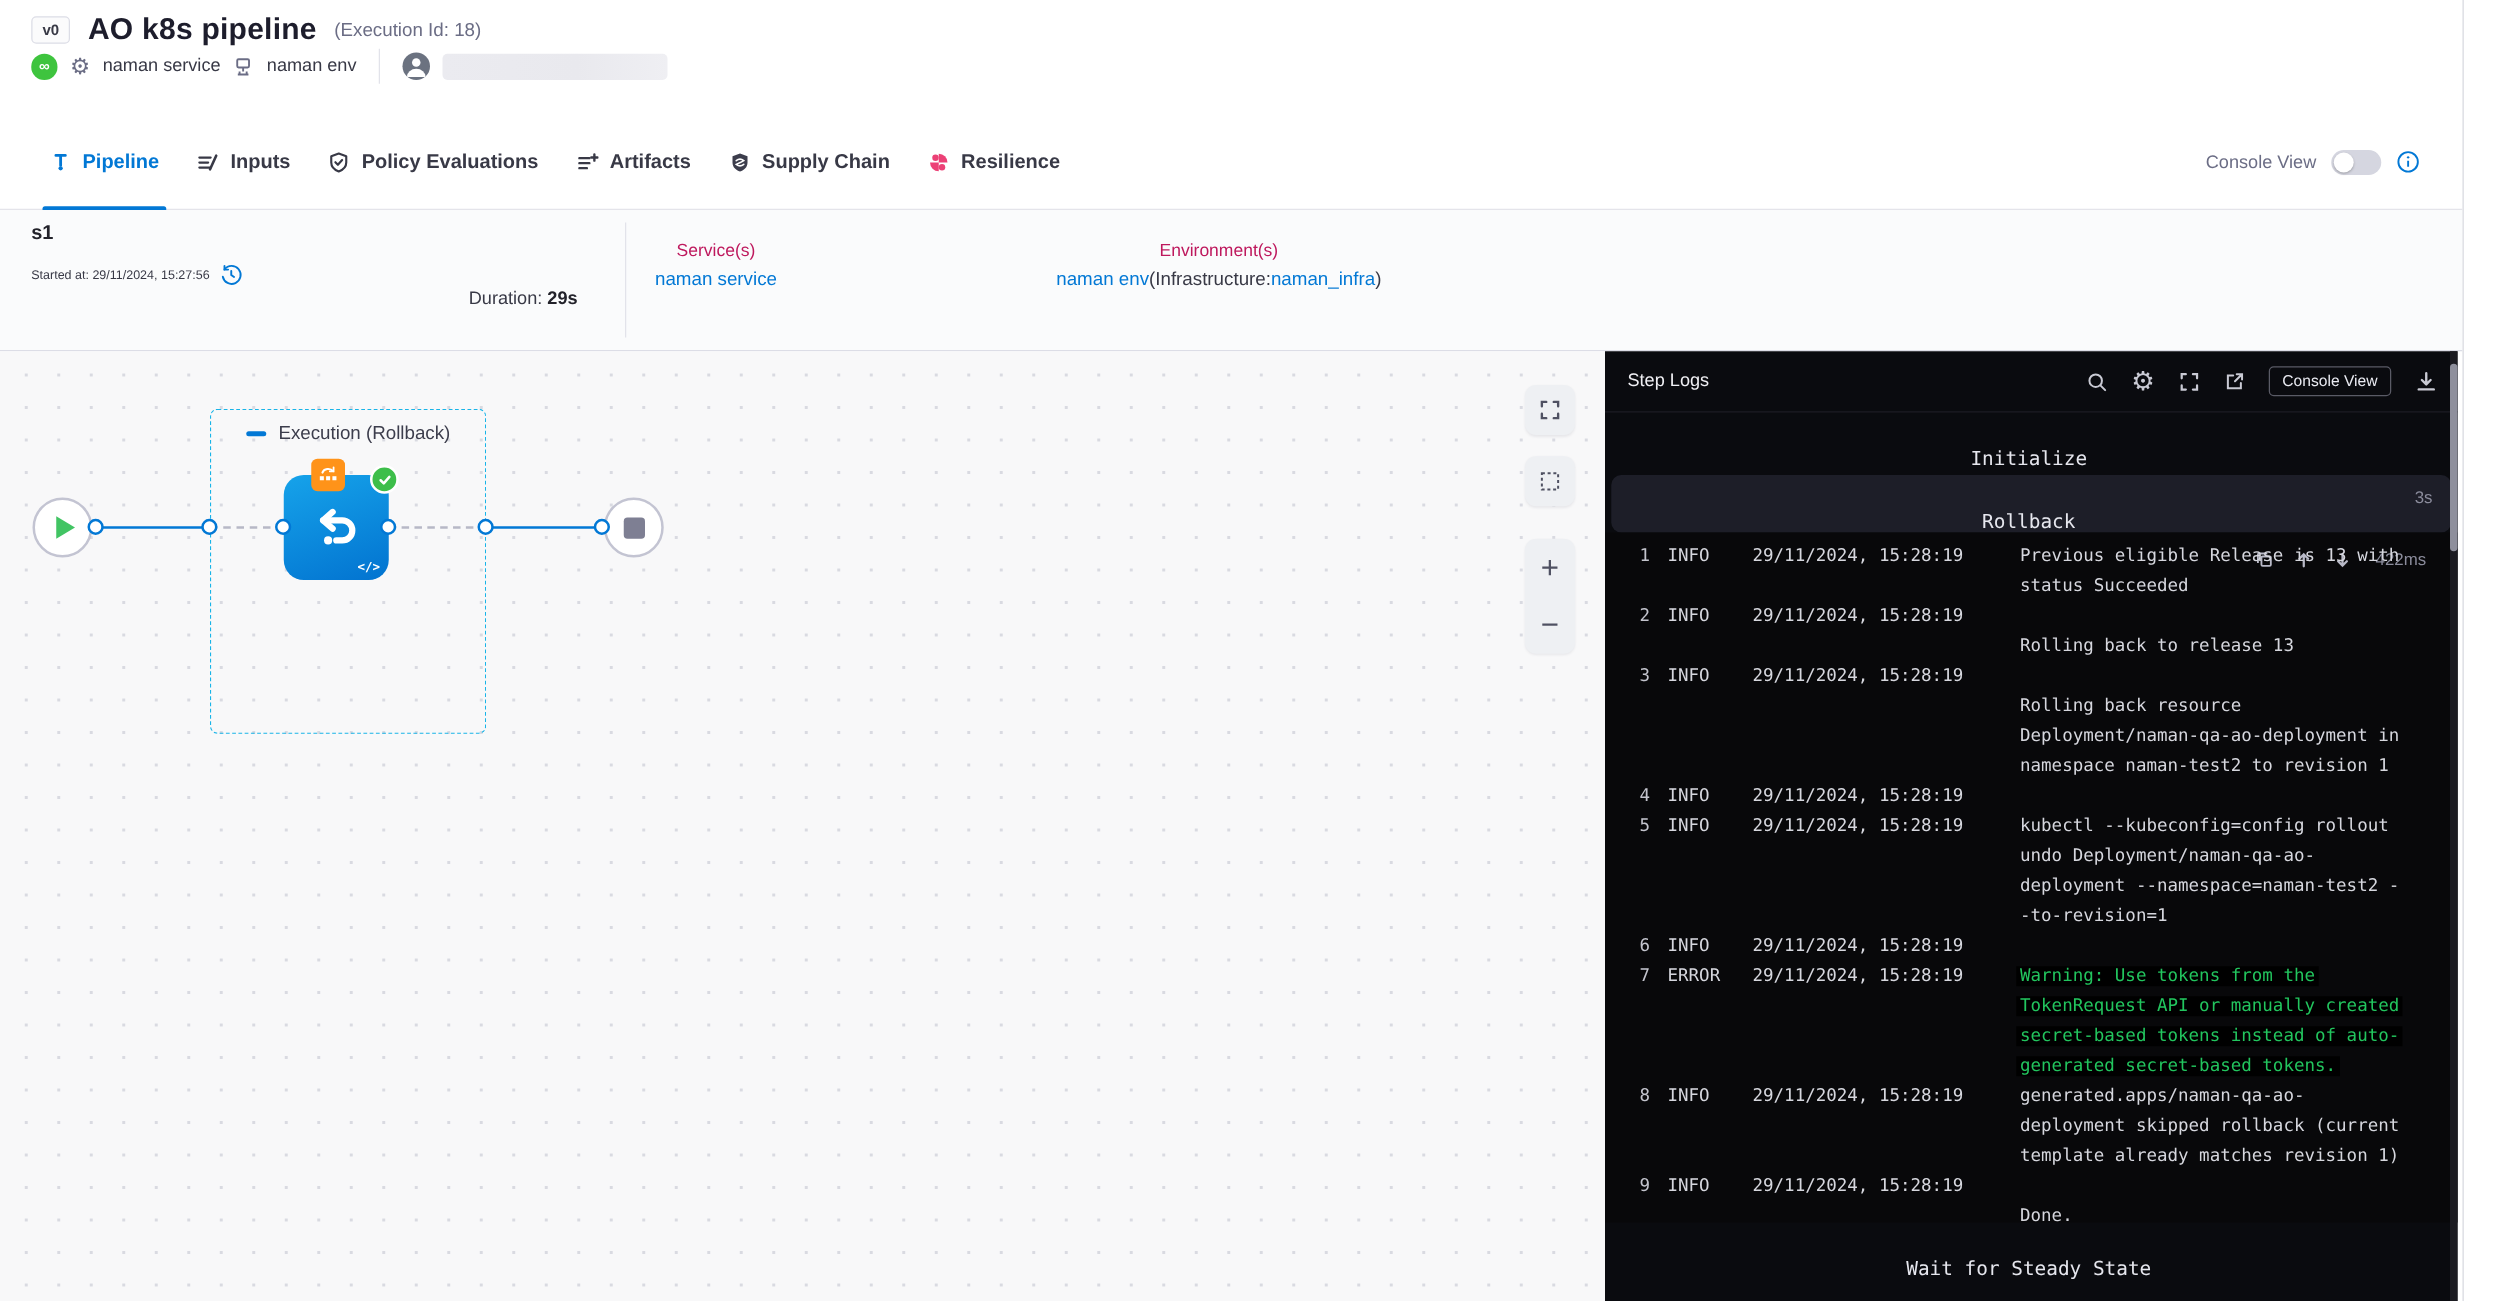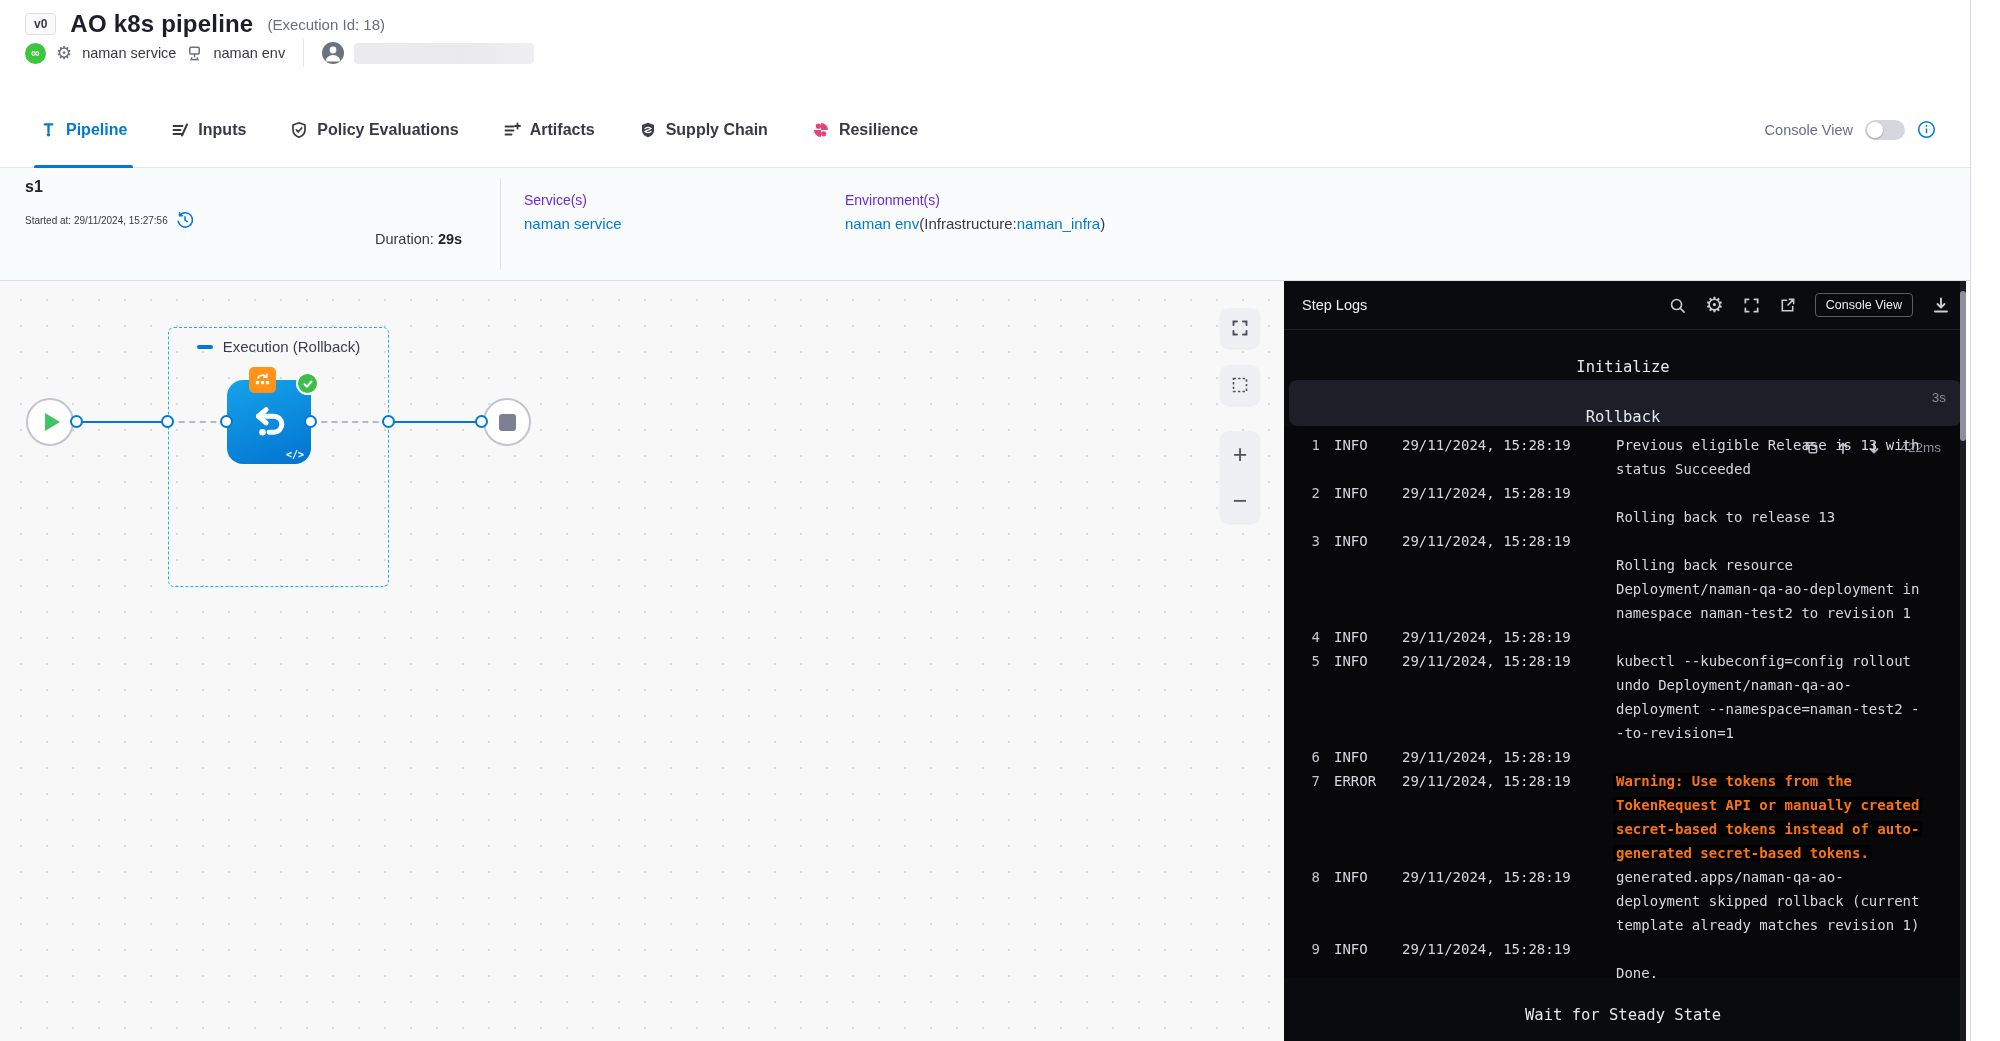--- a/index.html
+++ b/index.html
@@ -19,42 +19,42 @@
     display:flex; align-items:center; justify-content:center; font-size:12px; font-weight:bold; }
   .gear { font-size:18px; color:#6b6d85; line-height:1; }
   .hname { font-size:14.5px; color:#383946; }
   .hdivider { width:1px; height:28px; background:#e2e3ea; margin:0 8px; }
   .avatar { width:22px; height:22px; border-radius:50%; background:#6b7280; overflow:hidden; }
   .emailblur { width:180px; height:21px; border-radius:4px;
     background:linear-gradient(90deg,#ebebf0,#e9e9ee 60%,#efeff3); }
 
   
   #tabbar { position:absolute; left:0; top:92px; width:1970px; height:76px; background:#fff;
-    border-bottom:1px solid #e4e4ea; display:flex; align-items:center; padding-left:40px; gap:44px; }
+    border-bottom:1px solid #e4e4ea; display:flex; align-items:center; padding-left:40px; gap:30px; }
   .tab { position:relative; height:76px; display:flex; align-items:center; gap:9px; cursor:pointer; }
   .tab .tlabel { font-size:16px; color:#383946; font-weight:600; }
   .tab.active .tlabel { color:#0278d5; }
   .tab.active::after { content:""; position:absolute; left:-6px; right:-6px; bottom:0; height:3px;
     background:#0278d5; border-radius:2px 2px 0 0; }
   #tabright { margin-left:auto; display:flex; align-items:center; gap:12px; padding-right:34px; }
   .cv-label { font-size:14.5px; color:#6b6d85; }
   .toggle { width:40px; height:20px; border-radius:10px; background:#d5d6e0; position:relative; }
   .toggle .knob { position:absolute; left:2px; top:2px; width:16px; height:16px; border-radius:50%;
     background:#fff; box-shadow:0 1px 2px rgba(0,0,0,.25); }
 
   
   #stagebar { position:absolute; left:0; top:168px; width:1970px; height:113px; background:#fafbfc;
     border-bottom:1px solid #dcdde6; }
   .s1 { position:absolute; left:25px; top:10px; font-size:16px; font-weight:bold; color:#22222a; }
   .startedat { position:absolute; left:25px; top:43px; font-size:10px; color:#383946;
     display:flex; align-items:center; gap:8px; }
   .durwrap { position:absolute; left:375px; top:43px; font-size:14.5px; color:#383946;margin-top:20px; }
   .durwrap b { color:#22222a; }
   .stagediv { position:absolute; left:500px; top:10px; bottom:10px; width:1px; background:#e2e3ea; }
-  .colhead { font-size:14px; color:#6d28d9; }
+  .colhead { font-size:14px; color:#be185d;text-align:center; }
   .bluelink { font-size:15px; color:#0278d5; cursor:pointer; }
   .svccol { position:absolute; left:524px; top:24px; display:flex; flex-direction:column; gap:7px; }
   .envcol { position:absolute; left:845px; top:24px; display:flex; flex-direction:column; gap:7px; }
   .envline { font-size:15px; color:#383946; }
 
   
   #canvas { position:absolute; left:0; top:281px; width:1284px; height:760px; background:#f8f8f9;
     background-image:radial-gradient(circle,#d9dae1 1.4px, transparent 1.5px);
     background-size:26px 26px; background-position:8px 6px;padding-left:48px; }
   #execbox { position:absolute; left:168px; top:46px; width:221px; height:260px;
@@ -103,21 +103,21 @@
   .secdur { margin-left:auto; font-size:13.5px; color:#8b8c9c; }
   #sec-rollback { background:#1d1e28; border-radius:8px; margin:0 5px; height:46px; }
   .rowicons { margin-left:auto; display:flex; align-items:center; gap:17px; color:#b8b9c7; }
   .rowicons .secdur { margin-left:2px; }
   #logbody { height:552px; overflow:hidden; background:#08080a; padding:7px 14px 0 22px;
     font-family:"DejaVu Sans Mono", monospace; font-size:14px; color:#d6d7de; }
   .entry { display:grid; grid-template-columns:14px 54px 200px 1fr; column-gap:14px; align-items:start; }
   .c-num { text-align:right; color:#c3c4cd; line-height:24px; }
   .c-lvl, .c-ts { line-height:24px; white-space:pre; }
   .c-msg .logline { line-height:24px; white-space:pre; min-height:24px; }
-  .entry.error .c-msg .logline span { background:#000; color:#f97316; font-weight:bold; padding:0 3px; margin-left:-3px; }
+  .entry.error .c-msg .logline span { background:#000; color:#22c55e; font-weight:normal; padding:0 3px; margin-left:-3px; }
   #scrolltrack { position:absolute; right:0; top:0; width:6px; height:100%; background:#1b1b21; }
   #scrollthumb { position:absolute; right:0; top:10px; width:6px; height:150px; background:#8e8f9c; border-radius:3px; }
 
   #rightgutter { position:absolute; left:1970px; top:0; width:30px; height:1041px; background:#fff;
     border-left:1px solid #d8d9e0; }
 </style>
 </head>
 <body>
 
 <div id="header">

